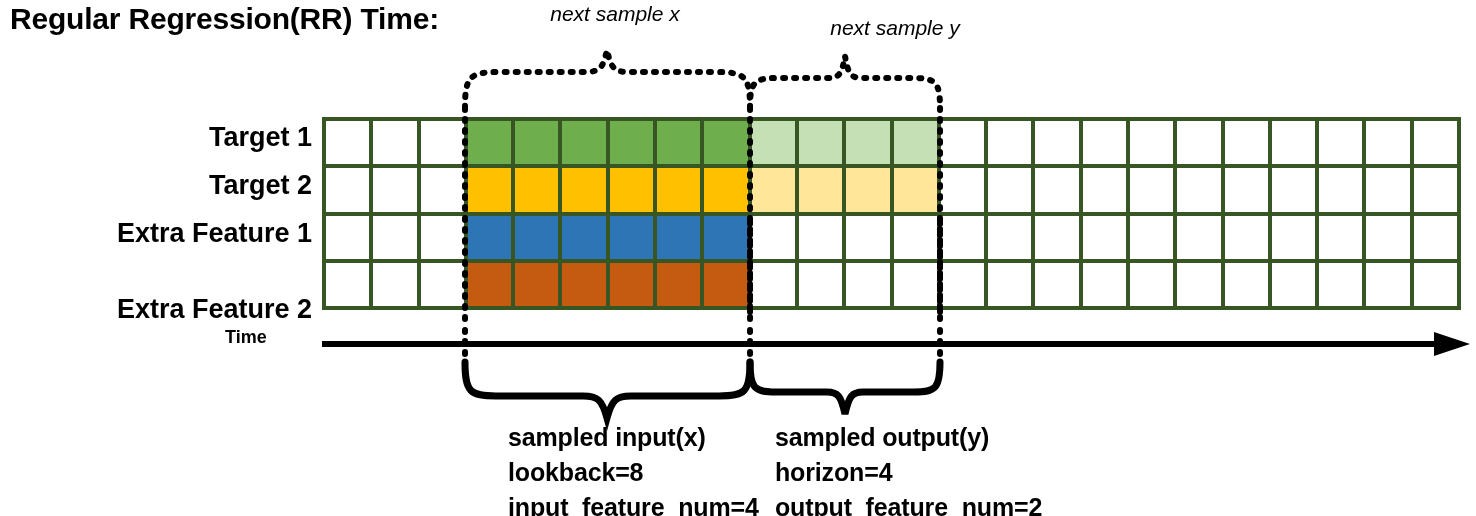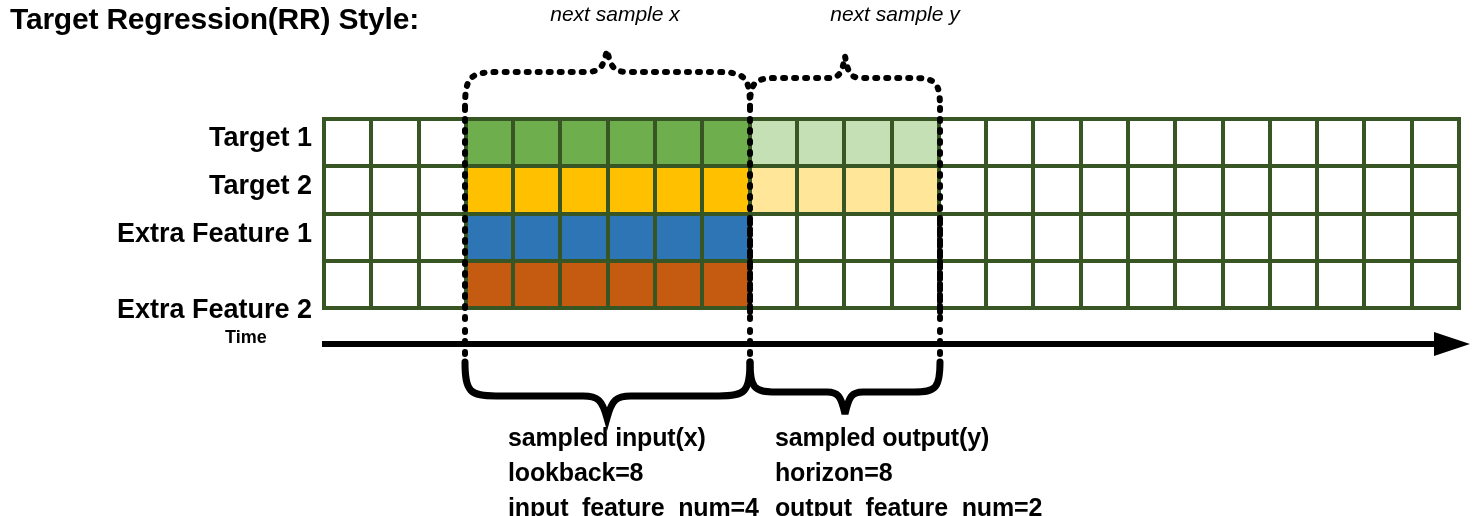--- a/index.html
+++ b/index.html
@@ -53,37 +53,37 @@
 
   
   .overlay{position:absolute;left:0;top:0;width:1476px;height:516px;pointer-events:none;}
 
   .top-label{
     position:absolute;
     font-size:21px;font-style:italic;color:#000;
     white-space:nowrap;text-align:center;
   }
   .tl-x{left:455px;top:2px;width:320px;}
-  .tl-y{left:705px;top:2px;width:380px;}
+  .tl-y{left:705px;top:16px;width:380px;}
 
   .bot-block{
     position:absolute;top:420px;
     font-size:25px;font-weight:600;color:#000;
     line-height:1.40;white-space:nowrap;
   }
   .bb-x{left:508px;}
   .bb-y{left:775px;}
   .bot-block div{letter-spacing:-0.15px;}
 </style>
 </head>
 <body>
 
 <div id="stage">
 
-  <div class="title">Target Regression(RR) Style:</div>
+  <div class="title">Regular Regression(RR) Time:</div>
 
   <div class="labels-col">
     <div class="row-label lbl0">Target 1</div>
     <div class="row-label lbl1">Target 2</div>
     <div class="row-label lbl2">Extra Feature 1</div>
     <div class="row-label lbl3">Extra Feature 2</div>
   </div>
 
   <div id="grid">
       <div class="cell" style="background: rgb(255, 255, 255);"></div>
@@ -242,17 +242,17 @@
   <div class="top-label tl-x">next sample x</div>
   <div class="top-label tl-y">next sample y</div>
 
   <div class="bot-block bb-x">
     <div>sampled input(x)</div>
     <div>lookback=8</div>
     <div>input_feature_num=4</div>
   </div>
   <div class="bot-block bb-y">
     <div>sampled output(y)</div>
-    <div>horizon=8</div>
+    <div>horizon=4</div>
     <div>output_feature_num=2</div>
   </div>
 
 </div>
 
 </body></html>

